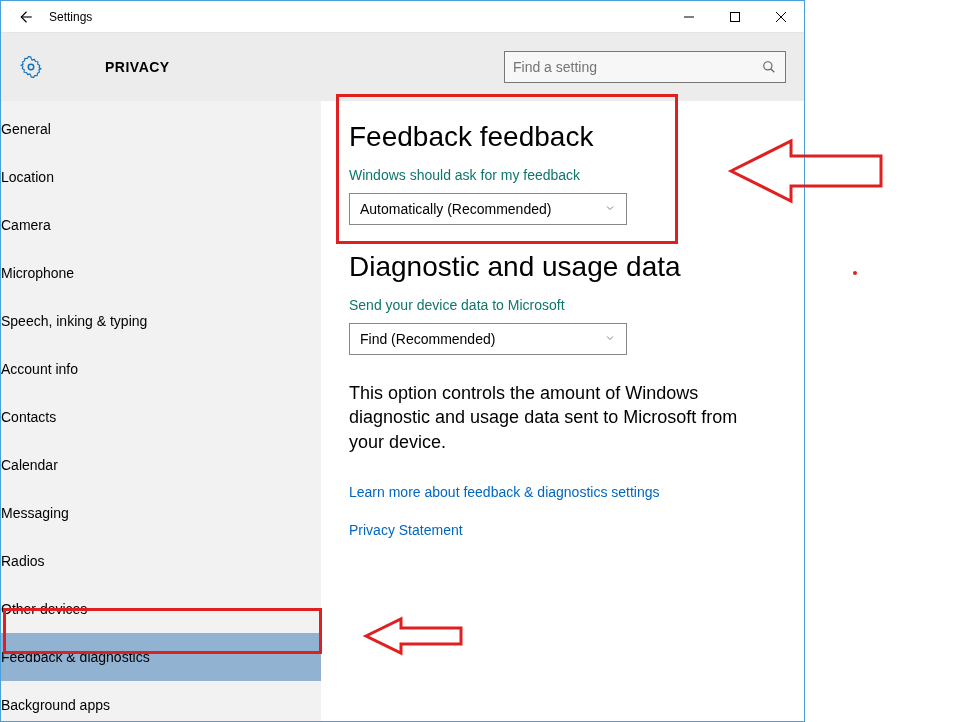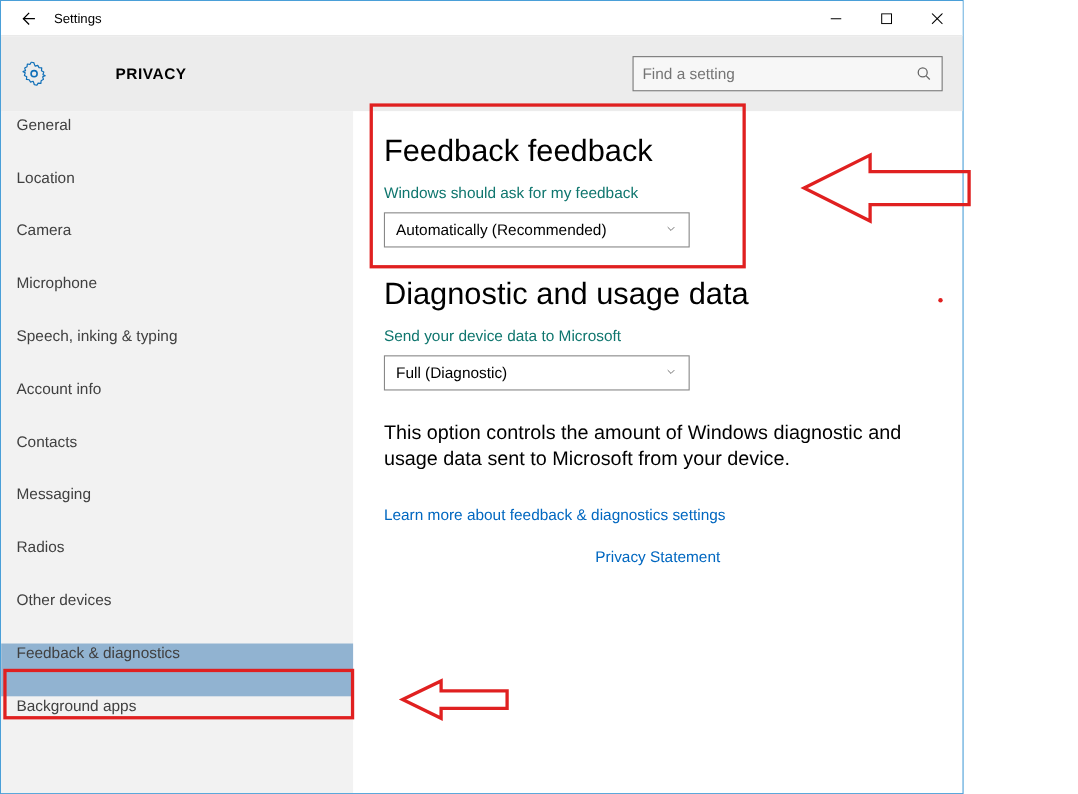--- a/index.html
+++ b/index.html
@@ -1,18 +1,18 @@
 <!DOCTYPE html>
 <html><head>
 <meta charset="utf-8">
 <style>
   * { box-sizing: border-box; margin: 0; padding: 0; font-family: "Segoe UI", Tahoma, sans-serif; }
   html, body { width: 980px; height: 722px; overflow: hidden; }
   .window {
-    width: 876px; height: 722px;
+    width: 805px; height: 722px;
     border: 1px solid #4a9fd8;
     background: #ffffff;
     position: relative;
     display: flex;
     flex-direction: column;
   }
   
   .titlebar {
     height: 32px;
     background: #ffffff;
@@ -84,24 +84,23 @@
     display: flex;
     overflow: hidden;
   }
   .sidebar {
     width: 320px;
     background: #f2f2f2;
     padding-top: 4px;
   }
   .sidebar-item {
     height: 48px;
-    display: flex; 
-    padding-left: 14px;
-    font-size: 14px;
-    color: #404040;
+    display: flex; align-items: center;
+    font-size: 14px;
+    color: #000000;
     cursor: pointer;
   }
   .sidebar-item.selected {
     background: #91b3d1;
   }
   .content {
     flex: 1;
     padding: 18px 28px 18px 28px;
     overflow: auto;
   }
@@ -138,21 +137,21 @@
     max-width: 520px;
     line-height: 1.35;
   }
   .link {
     display: block;
     color: #0067c0;
     font-size: 14px;
     margin-top: 30px;
     cursor: pointer;
   }
-  .link + .link { margin-top: 22px; text-align: center; }
+  .link + .link { margin-top: 22px; }
 
   
   .anno-box1 {
     position: absolute;
     left: 335px; top: 93px;
     width: 342px; height: 150px;
     border: 3px solid #e02020;
     pointer-events: none;
   }
   .anno-box2 {
@@ -246,20 +245,23 @@
           <span>Microphone</span>
         </div>
       <div class="sidebar-item">
           <span>Speech, inking &amp; typing</span>
         </div>
       <div class="sidebar-item">
           <span>Account info</span>
         </div>
       <div class="sidebar-item">
           <span>Contacts</span>
+        </div>
+      <div class="sidebar-item">
+          <span>Calendar</span>
         </div>
       <div class="sidebar-item">
           <span>Messaging</span>
         </div>
       <div class="sidebar-item">
           <span>Radios</span>
         </div>
       <div class="sidebar-item">
           <span>Other devices</span>
         </div>
@@ -279,21 +281,21 @@
         <span class="chev">
           <svg width="12" height="12" viewBox="0 0 24 24" fill="none" stroke="#555" stroke-width="1.5">
               <path d="M6 9l6 6 6-6"></path>
             </svg>
         </span>
       </div>
 
       <h1 class="section second">Diagnostic and usage data</h1>
       <div class="label">Send your device data to Microsoft</div>
       <div class="dropdown">
-        <span>Full (Diagnostic)</span>
+        <span>Find (Recommended)</span>
         <span class="chev">
           <svg width="12" height="12" viewBox="0 0 24 24" fill="none" stroke="#555" stroke-width="1.5">
               <path d="M6 9l6 6 6-6"></path>
             </svg>
         </span>
       </div>
 
       <div class="desc">This option controls the amount of Windows diagnostic and usage data sent to Microsoft from your device.</div>
 
       <a class="link">Learn more about feedback &amp; diagnostics settings</a>

